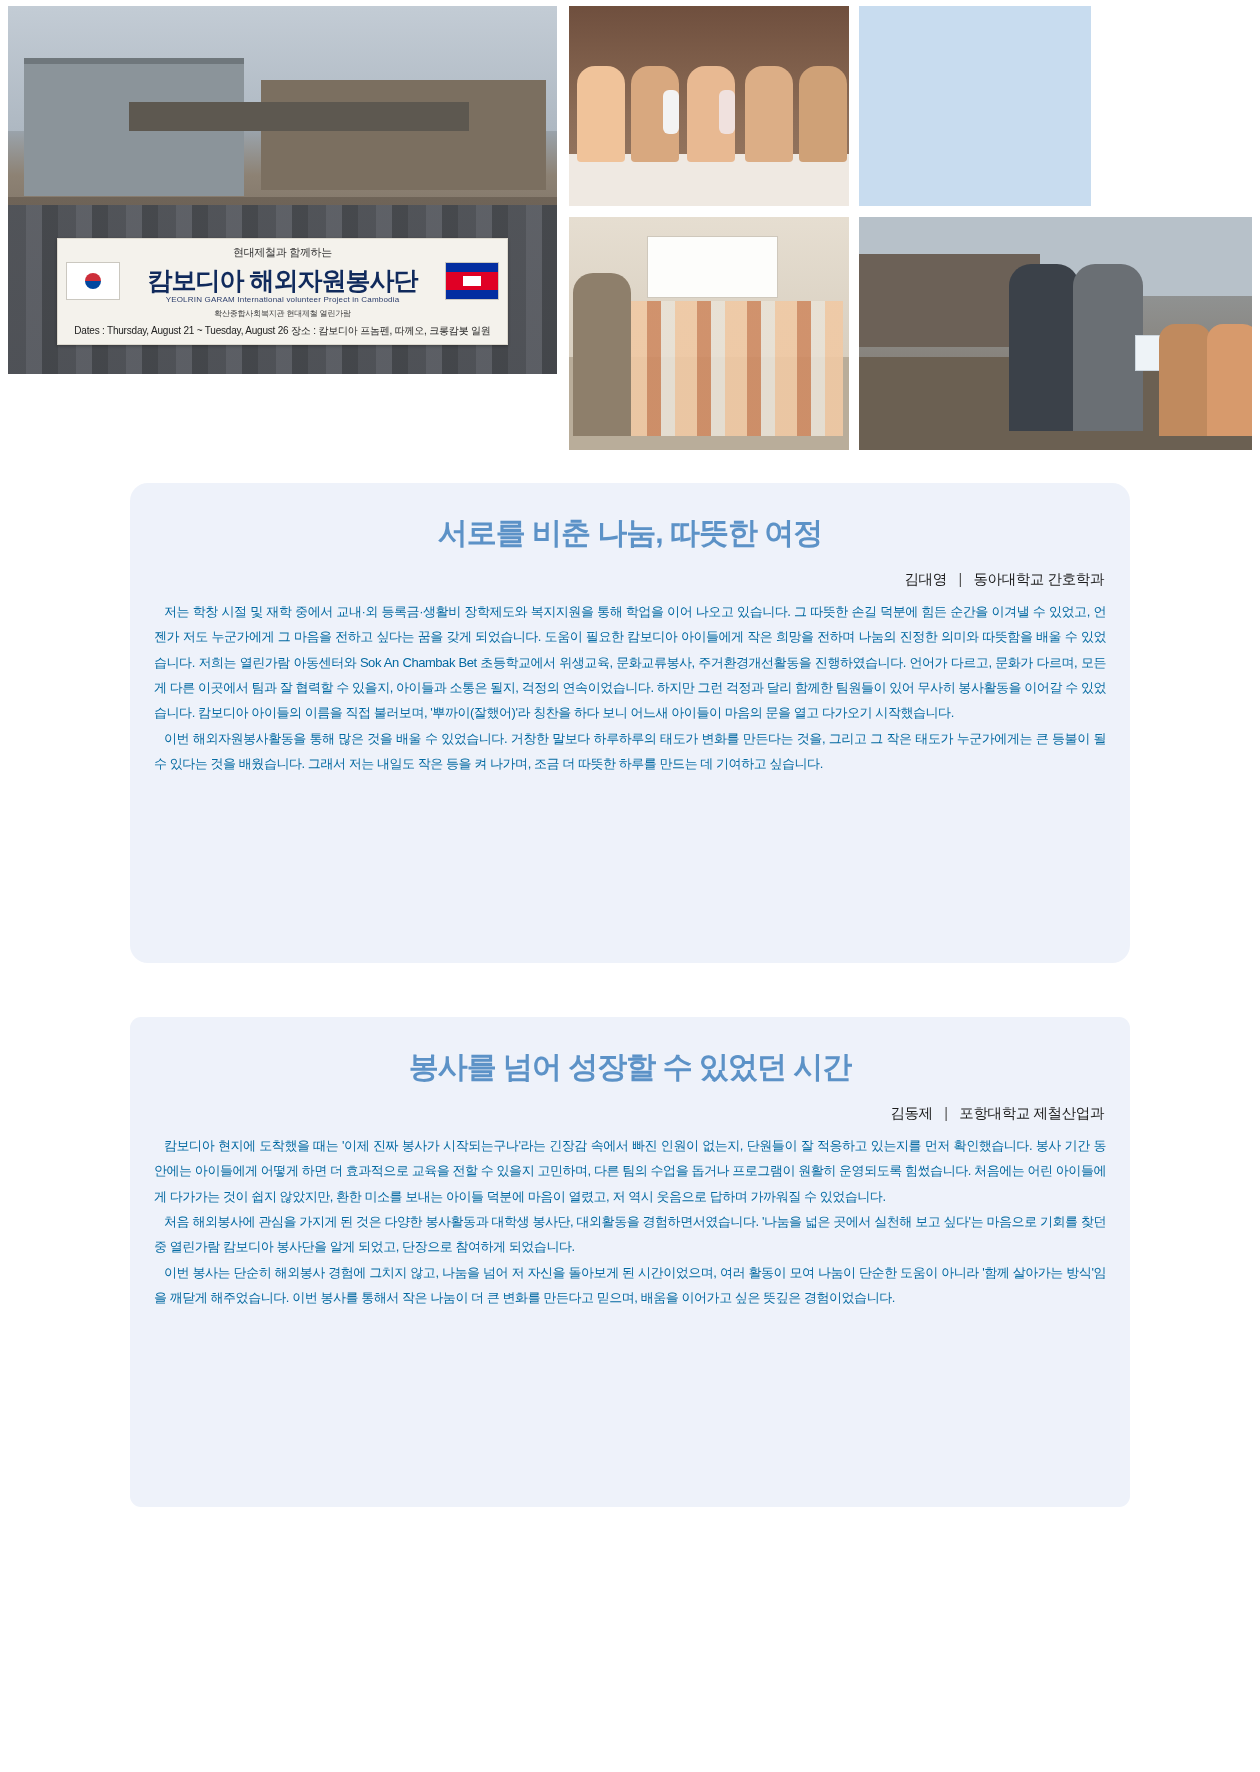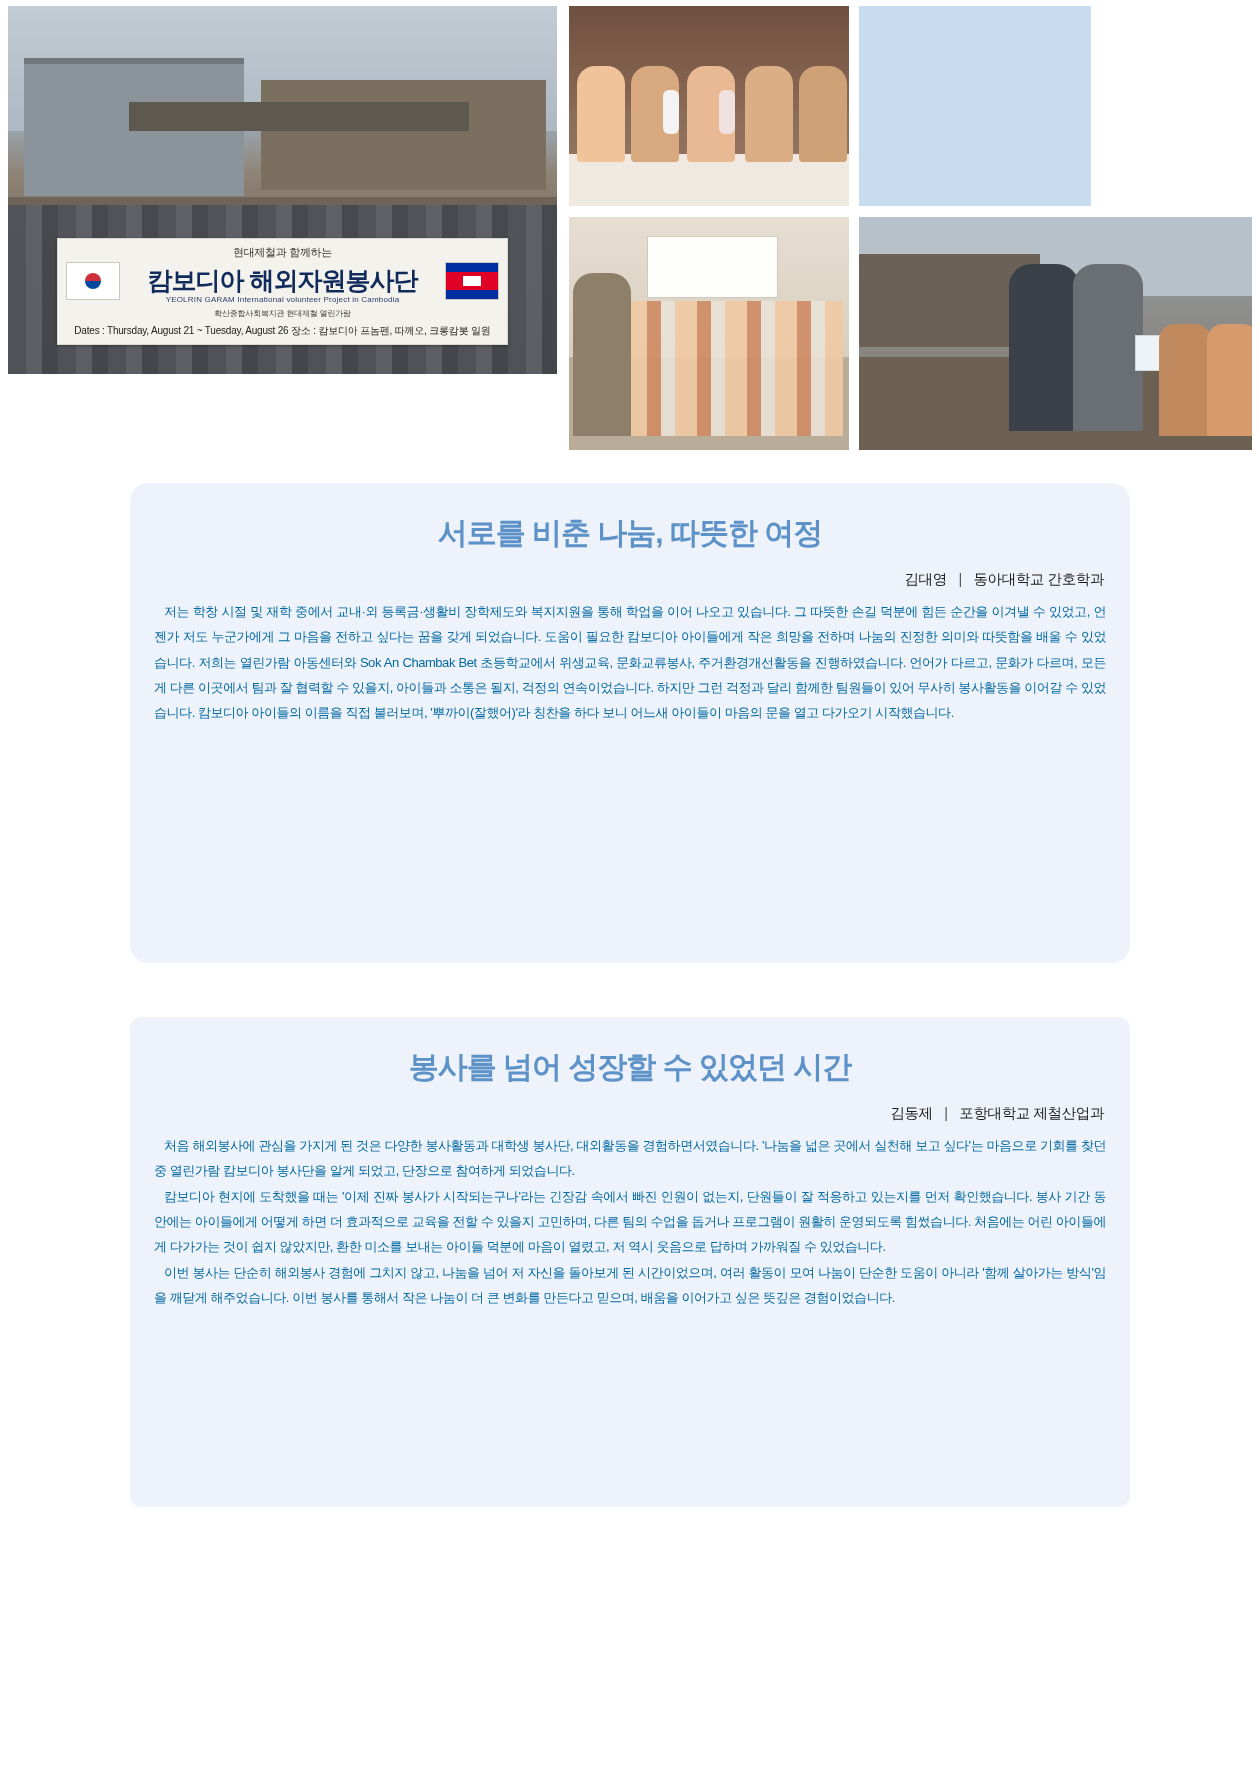--- a/index.html
+++ b/index.html
@@ -311,28 +311,29 @@
 
 <div class="card card-1">
   <div class="card-title">서로를 비춘 나눔, 따뜻한 여정</div>
   <div class="card-byline">
     <span>김대영</span>
     <span class="sep">|</span>
     <span>동아대학교 간호학과</span>
   </div>
   <div class="card-body">
     <p>저는 학창 시절 및 재학 중에서 교내·외 등록금·생활비 장학제도와 복지지원을 통해 학업을 이어 나오고 있습니다. 그 따뜻한 손길 덕분에 힘든 순간을 이겨낼 수 있었고, 언젠가 저도 누군가에게 그 마음을 전하고 싶다는 꿈을 갖게 되었습니다. 도움이 필요한 캄보디아 아이들에게 작은 희망을 전하며 나눔의 진정한 의미와 따뜻함을 배울 수 있었습니다.  저희는 열린가람 아동센터와 Sok An Chambak Bet 초등학교에서 위생교육, 문화교류봉사, 주거환경개선활동을 진행하였습니다. 언어가 다르고, 문화가 다르며, 모든 게 다른 이곳에서 팀과 잘 협력할 수 있을지, 아이들과 소통은 될지, 걱정의 연속이었습니다. 하지만 그런 걱정과 달리 함께한 팀원들이 있어 무사히 봉사활동을 이어갈 수 있었습니다. 캄보디아 아이들의 이름을 직접 불러보며, '뿌까이(잘했어)'라 칭찬을 하다 보니 어느새 아이들이 마음의 문을 열고 다가오기 시작했습니다.</p>
+    <p>이번 해외자원봉사활동을 통해 많은 것을 배울 수 있었습니다. 거창한 말보다 하루하루의 태도가 변화를 만든다는 것을, 그리고 그 작은 태도가 누군가에게는 큰 등불이 될 수 있다는 것을 배웠습니다. 그래서 저는 내일도 작은 등을 켜 나가며, 조금 더 따뜻한 하루를 만드는 데 기여하고 싶습니다.</p>
   </div>
 </div>
 
 <div class="card card-2">
   <div class="card-title">봉사를 넘어 성장할 수 있었던 시간</div>
   <div class="card-byline">
     <span>김동제</span>
     <span class="sep">|</span>
     <span>포항대학교 제철산업과</span>
   </div>
   <div class="card-body">
+    <p>캄보디아 현지에 도착했을 때는 '이제 진짜 봉사가 시작되는구나'라는 긴장감 속에서 빠진 인원이 없는지, 단원들이 잘 적응하고 있는지를 먼저 확인했습니다. 봉사 기간 동안에는 아이들에게 어떻게 하면 더 효과적으로 교육을 전할 수 있을지 고민하며, 다른 팀의 수업을 돕거나 프로그램이 원활히 운영되도록 힘썼습니다. 처음에는 어린 아이들에게 다가가는 것이 쉽지 않았지만, 환한 미소를 보내는 아이들 덕분에 마음이 열렸고, 저 역시 웃음으로 답하며 가까워질 수 있었습니다.</p>
     <p>처음 해외봉사에 관심을 가지게 된 것은 다양한 봉사활동과 대학생 봉사단, 대외활동을 경험하면서였습니다. '나눔을 넓은 곳에서 실천해 보고 싶다'는 마음으로 기회를 찾던 중 열린가람 캄보디아 봉사단을 알게 되었고, 단장으로 참여하게 되었습니다.</p>
-    <p>캄보디아 현지에 도착했을 때는 '이제 진짜 봉사가 시작되는구나'라는 긴장감 속에서 빠진 인원이 없는지, 단원들이 잘 적응하고 있는지를 먼저 확인했습니다. 봉사 기간 동안에는 아이들에게 어떻게 하면 더 효과적으로 교육을 전할 수 있을지 고민하며, 다른 팀의 수업을 돕거나 프로그램이 원활히 운영되도록 힘썼습니다. 처음에는 어린 아이들에게 다가가는 것이 쉽지 않았지만, 환한 미소를 보내는 아이들 덕분에 마음이 열렸고, 저 역시 웃음으로 답하며 가까워질 수 있었습니다.</p>
     <p>이번 봉사는 단순히 해외봉사 경험에 그치지 않고, 나눔을 넘어 저 자신을 돌아보게 된 시간이었으며, 여러 활동이 모여 나눔이 단순한 도움이 아니라 '함께 살아가는 방식'임을 깨닫게 해주었습니다. 이번 봉사를 통해서 작은 나눔이 더 큰 변화를 만든다고 믿으며, 배움을 이어가고 싶은 뜻깊은 경험이었습니다.</p>
   </div>
 </div>
 
 </body></html>

